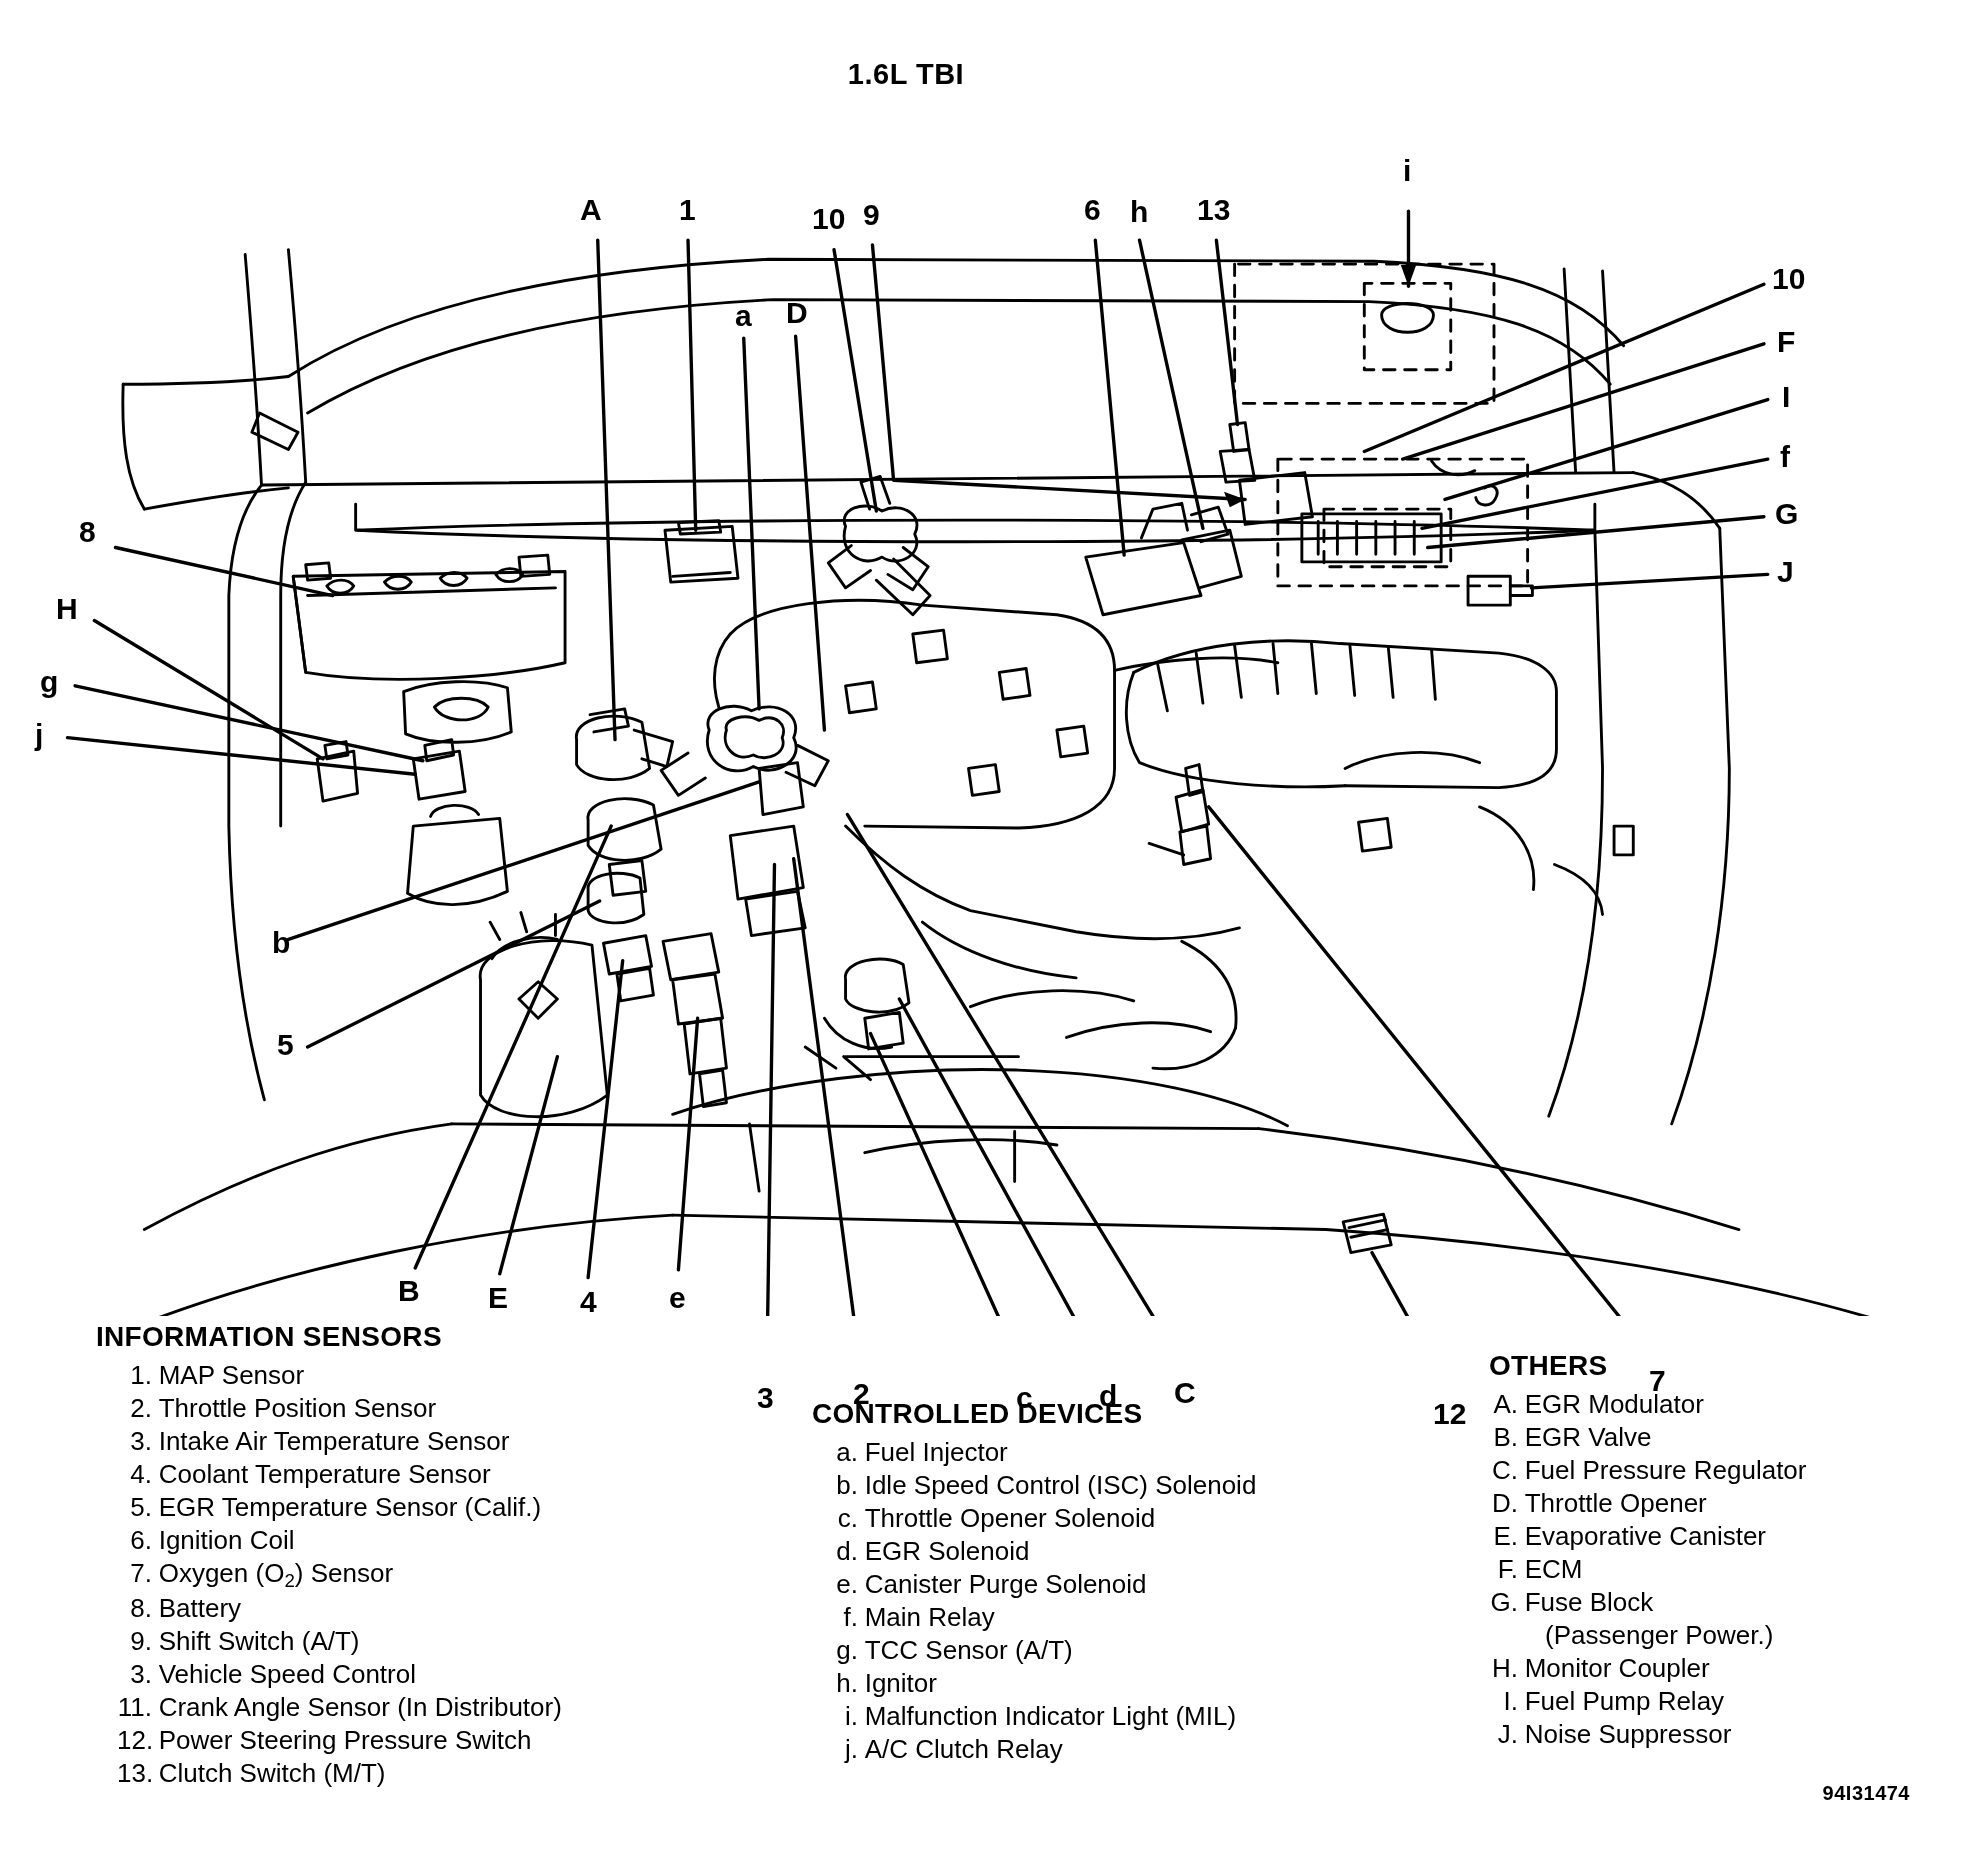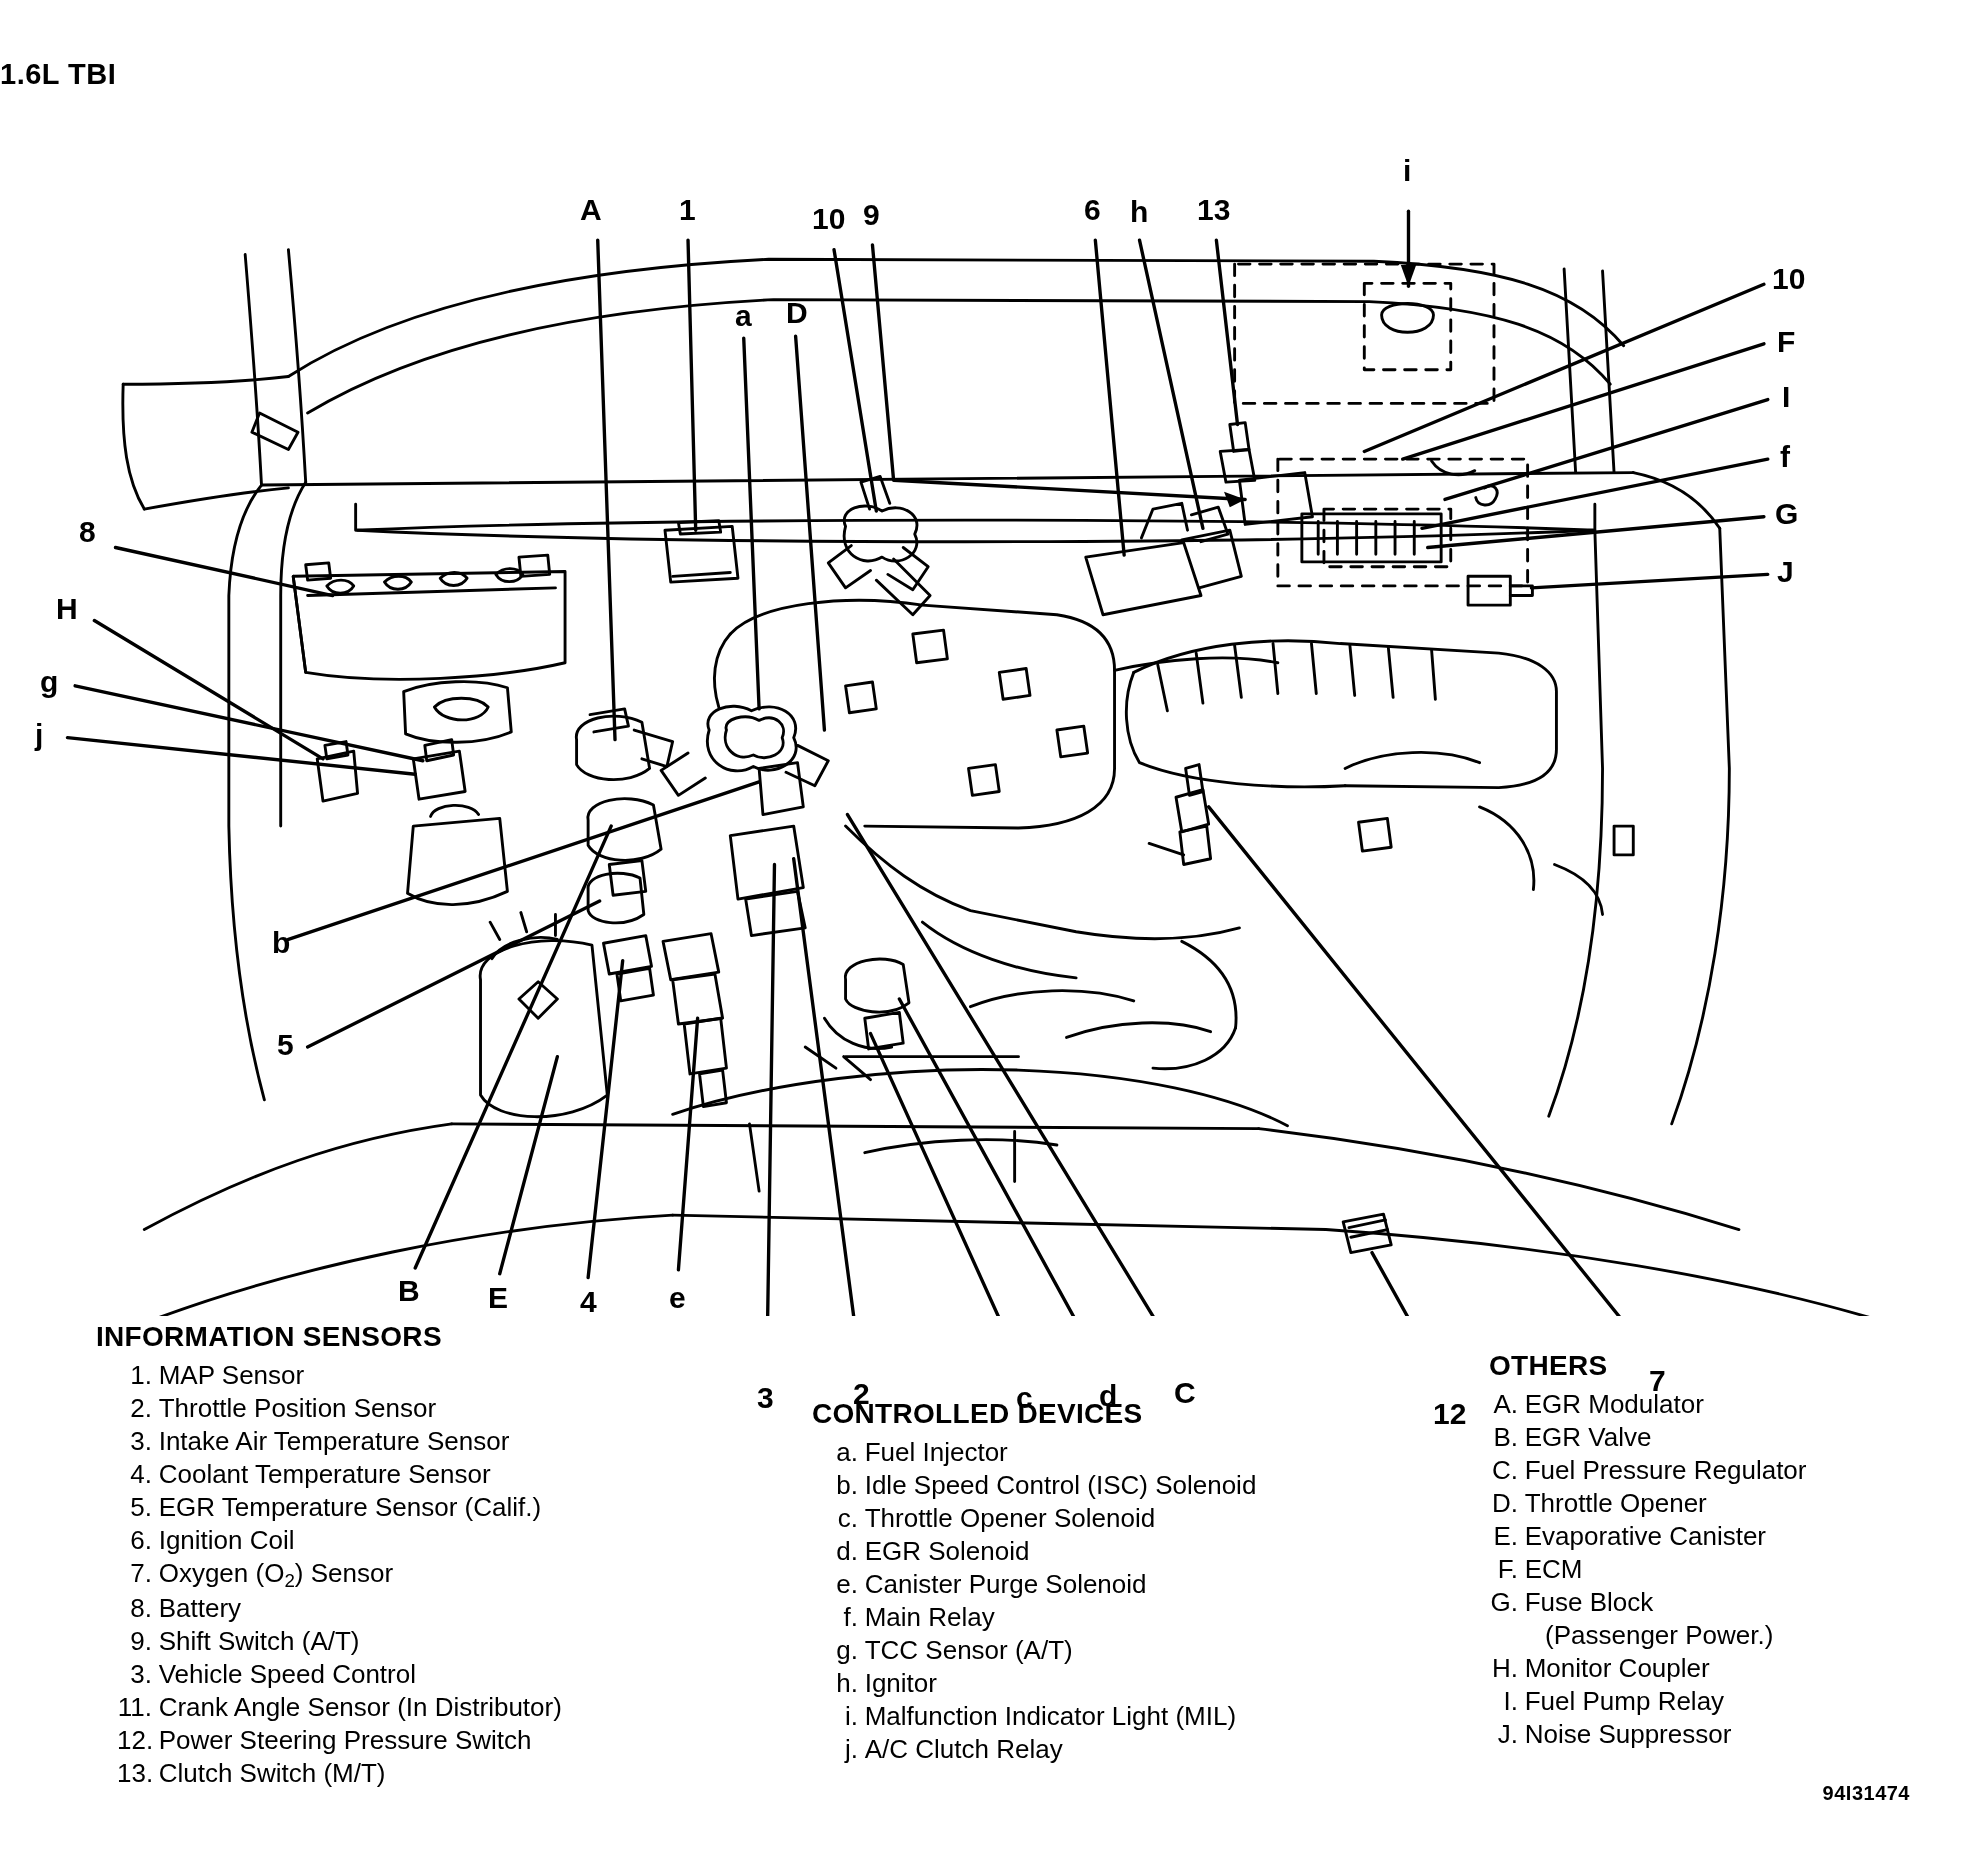--- a/index.html
+++ b/index.html
@@ -19,20 +19,21 @@
     position: absolute;
     left: 0; top: 0;
     width: 1987px;
     height: 1861px;
   }
   
   #title {
     position: absolute;
     left: 0; top: 58px;
     width: 1812px;
+    text-align: center;
     font-size: 29px;
     font-weight: bold;
     letter-spacing: 0.5px;
   }
   
   #diagram {
     position: absolute;
     left: 0; top: 96px;
     width: 1987px;
     height: 1220px;

